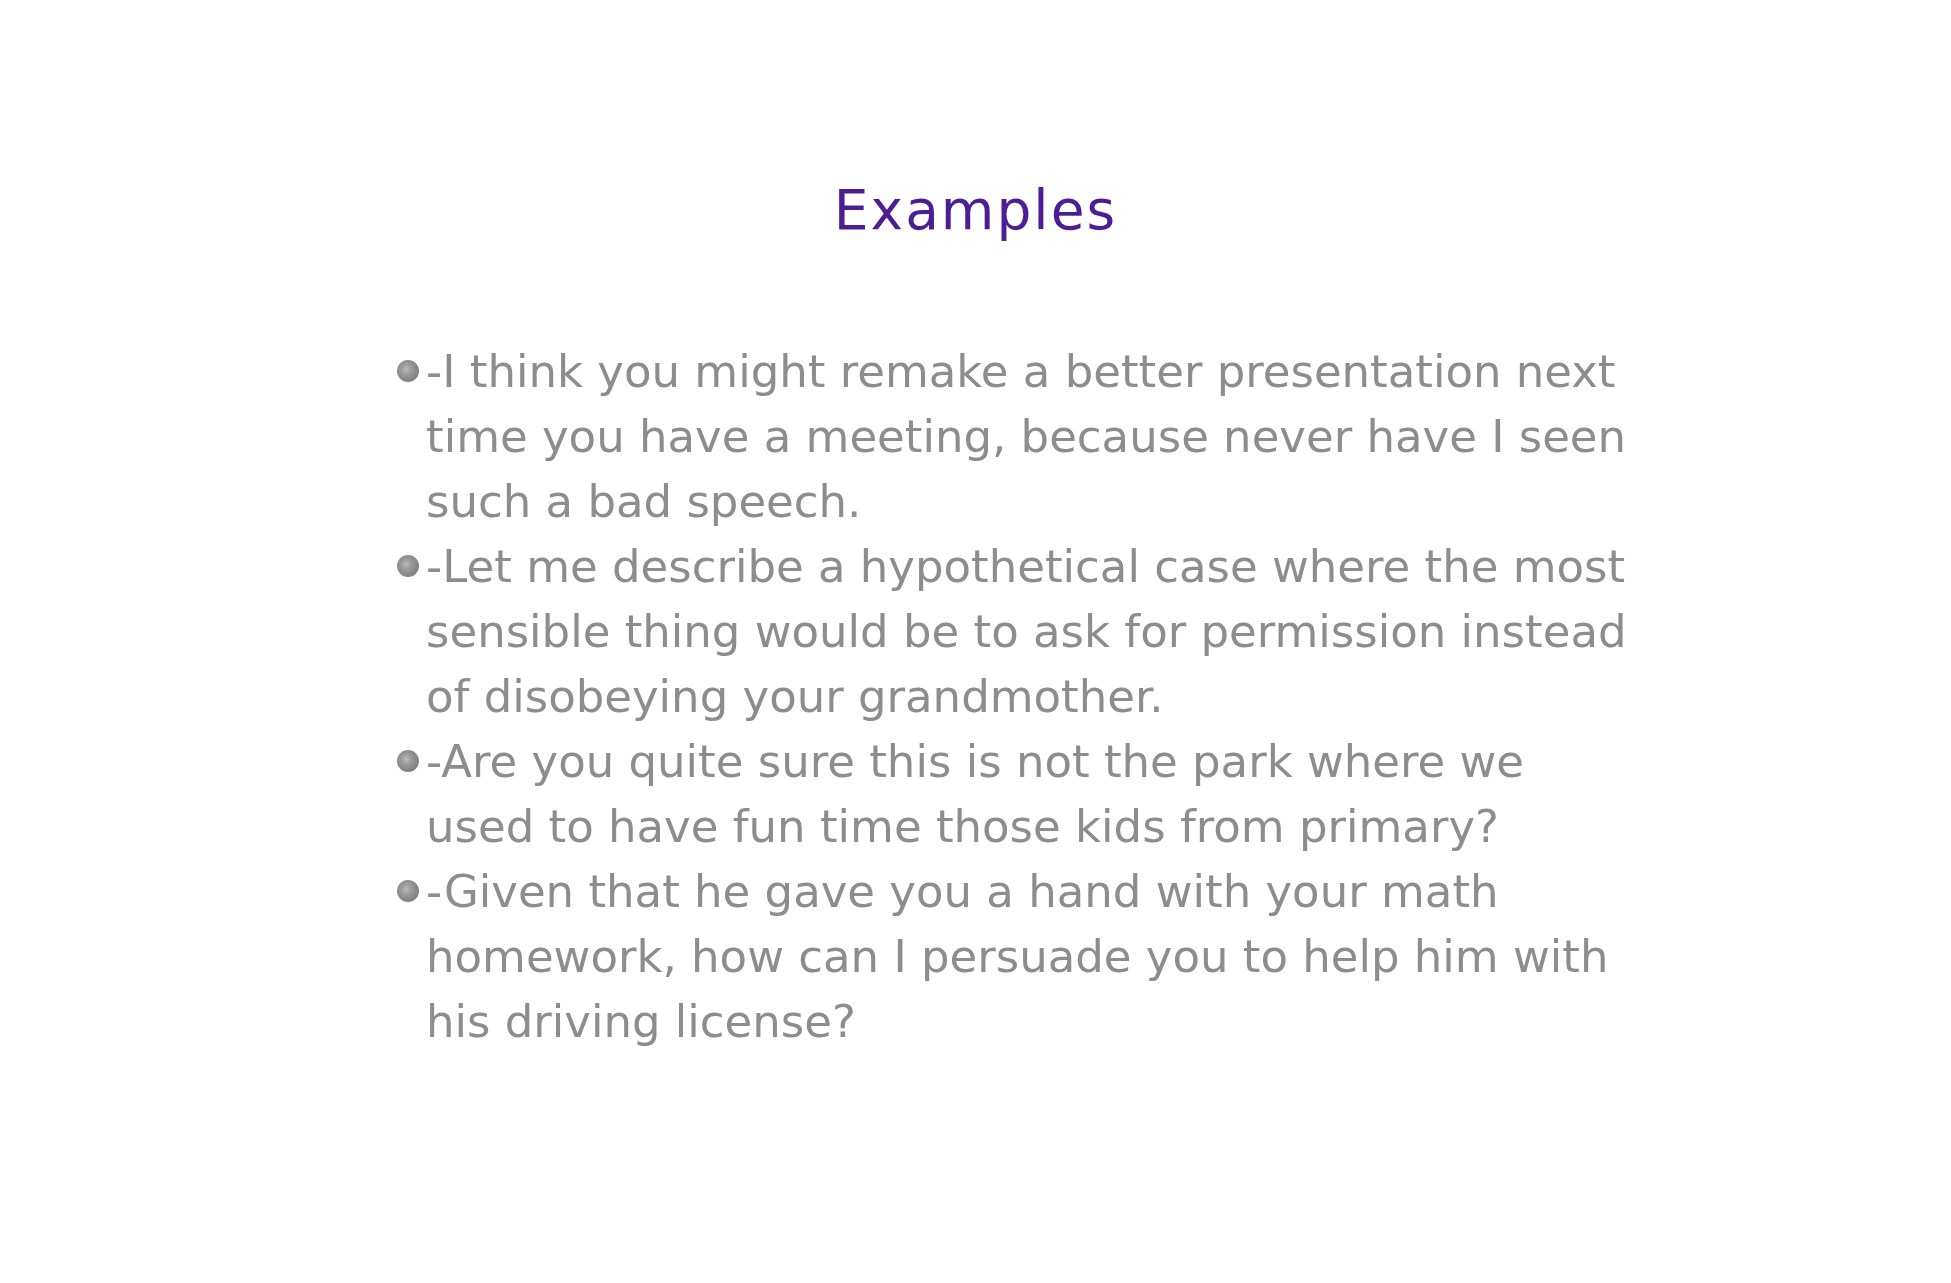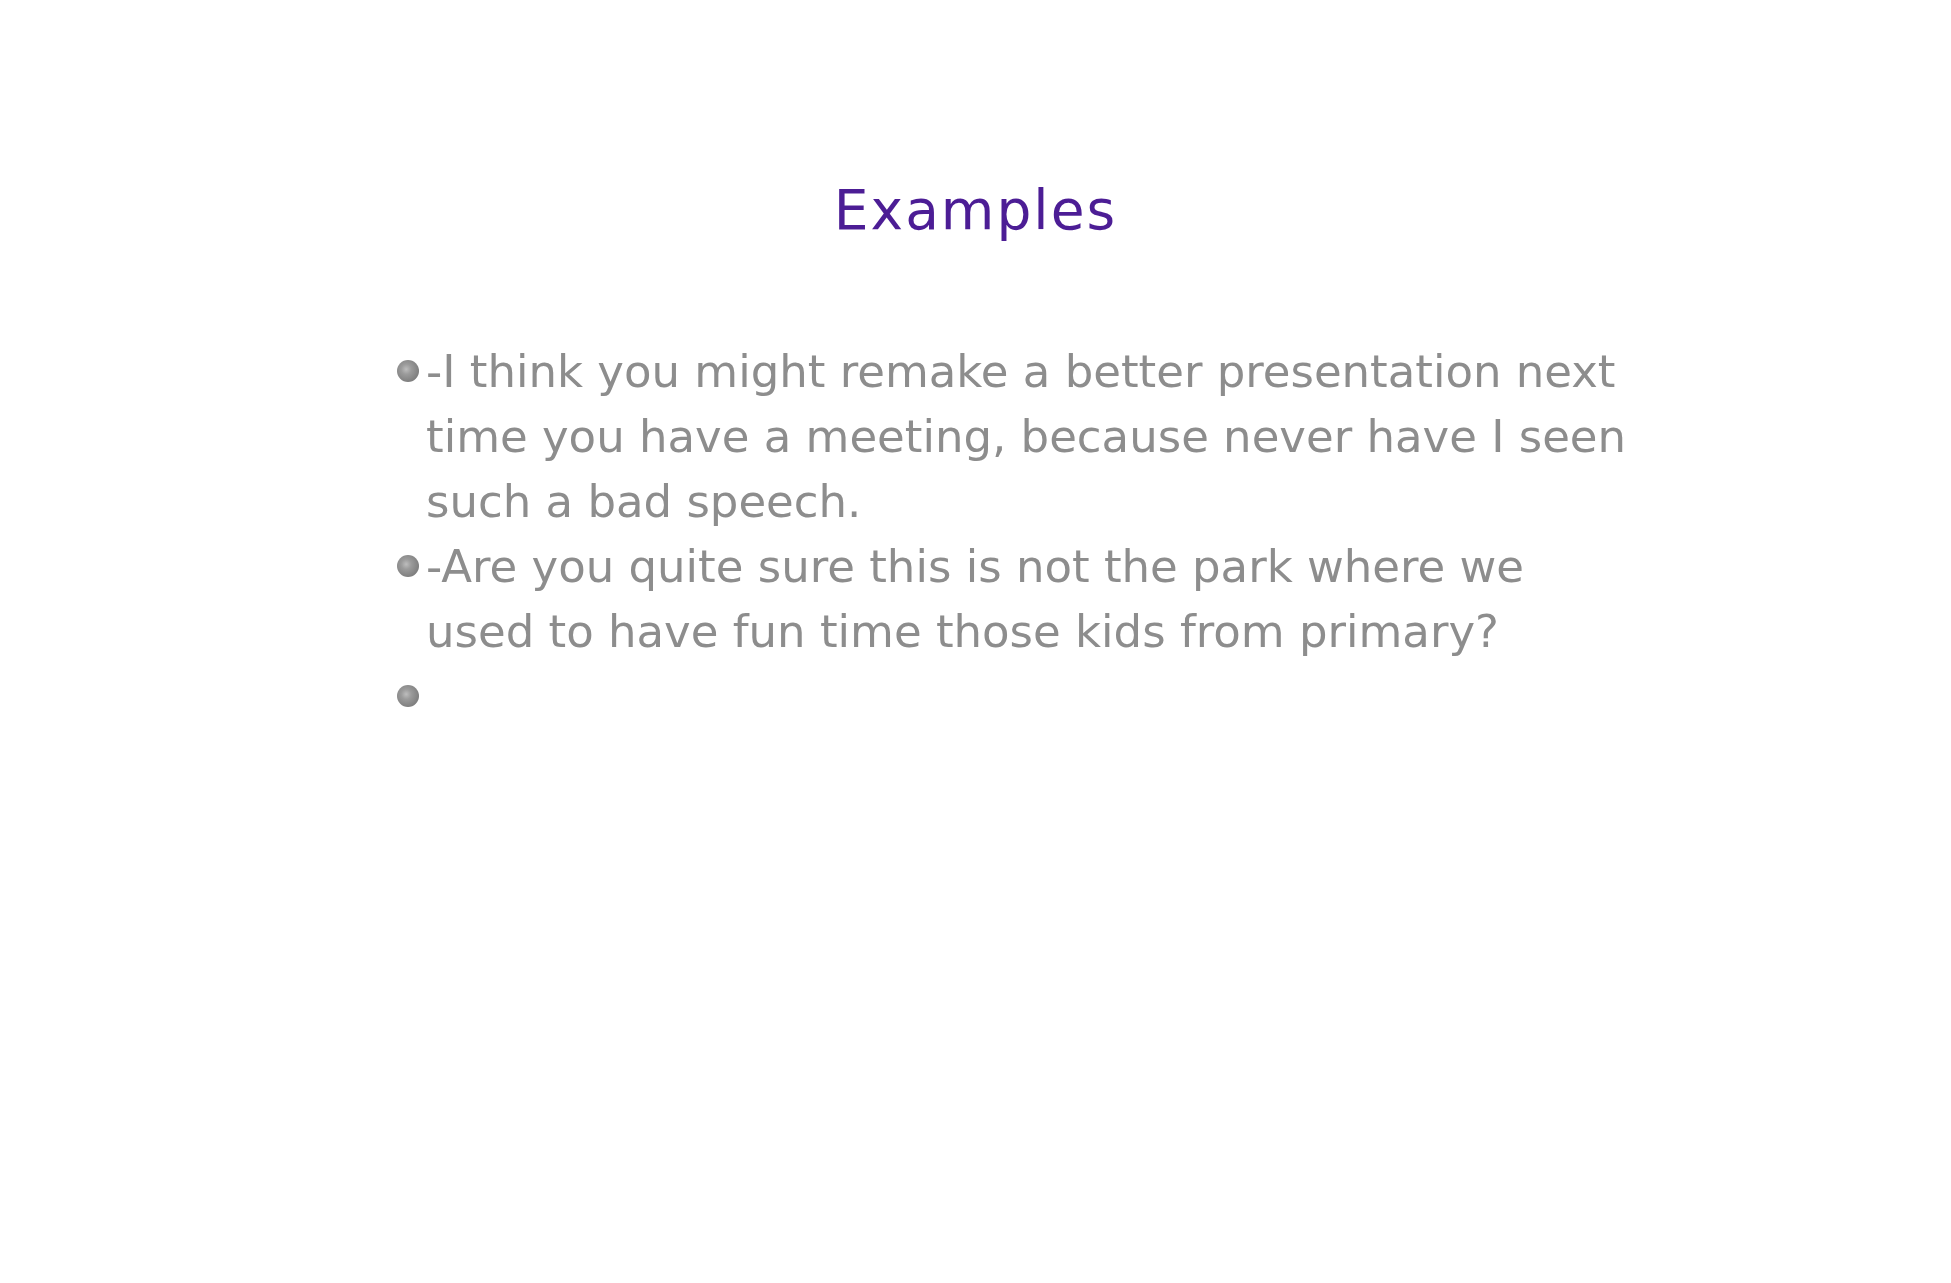--- a/index.html
+++ b/index.html
@@ -67,25 +67,34 @@
 
   <ul class="bullet-list">
 
     <li class="bullet-item">
       <span class="bullet-marker"></span>
       <span class="bullet-text">-I think you might remake a better presentation next
 time you have a meeting, because never have I seen
 such a bad speech.</span>
     </li>
 
+    <li class="bullet-item">
+      <span class="bullet-marker"></span>
+      <span class="bullet-text">-Let me describe a hypothetical case where the most
+sensible thing would be to ask for permission instead
+of disobeying your grandmother.</span>
+    </li>
 
     <li class="bullet-item">
       <span class="bullet-marker"></span>
       <span class="bullet-text">-Are you quite sure this is not the park where we
 used to have fun time those kids from primary?</span>
     </li>
 
     <li class="bullet-item">
       <span class="bullet-marker"></span>
+      <span class="bullet-text">-Given that he gave you a hand with your math
+homework, how can I persuade you to help him with
+his driving license?</span>
     </li>
 
   </ul>
 </div>
 
 </body></html>

